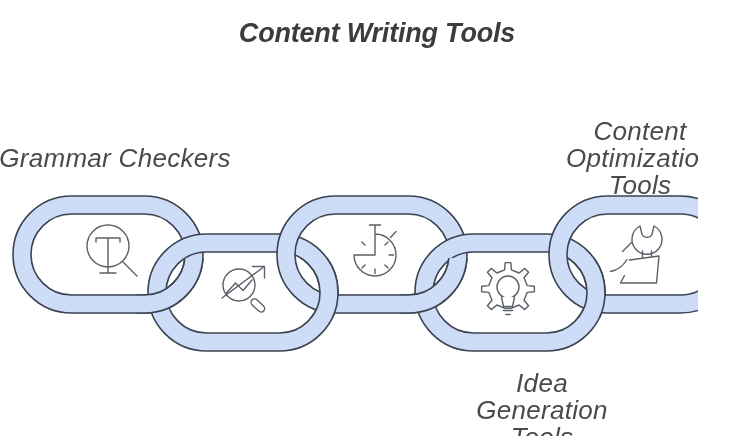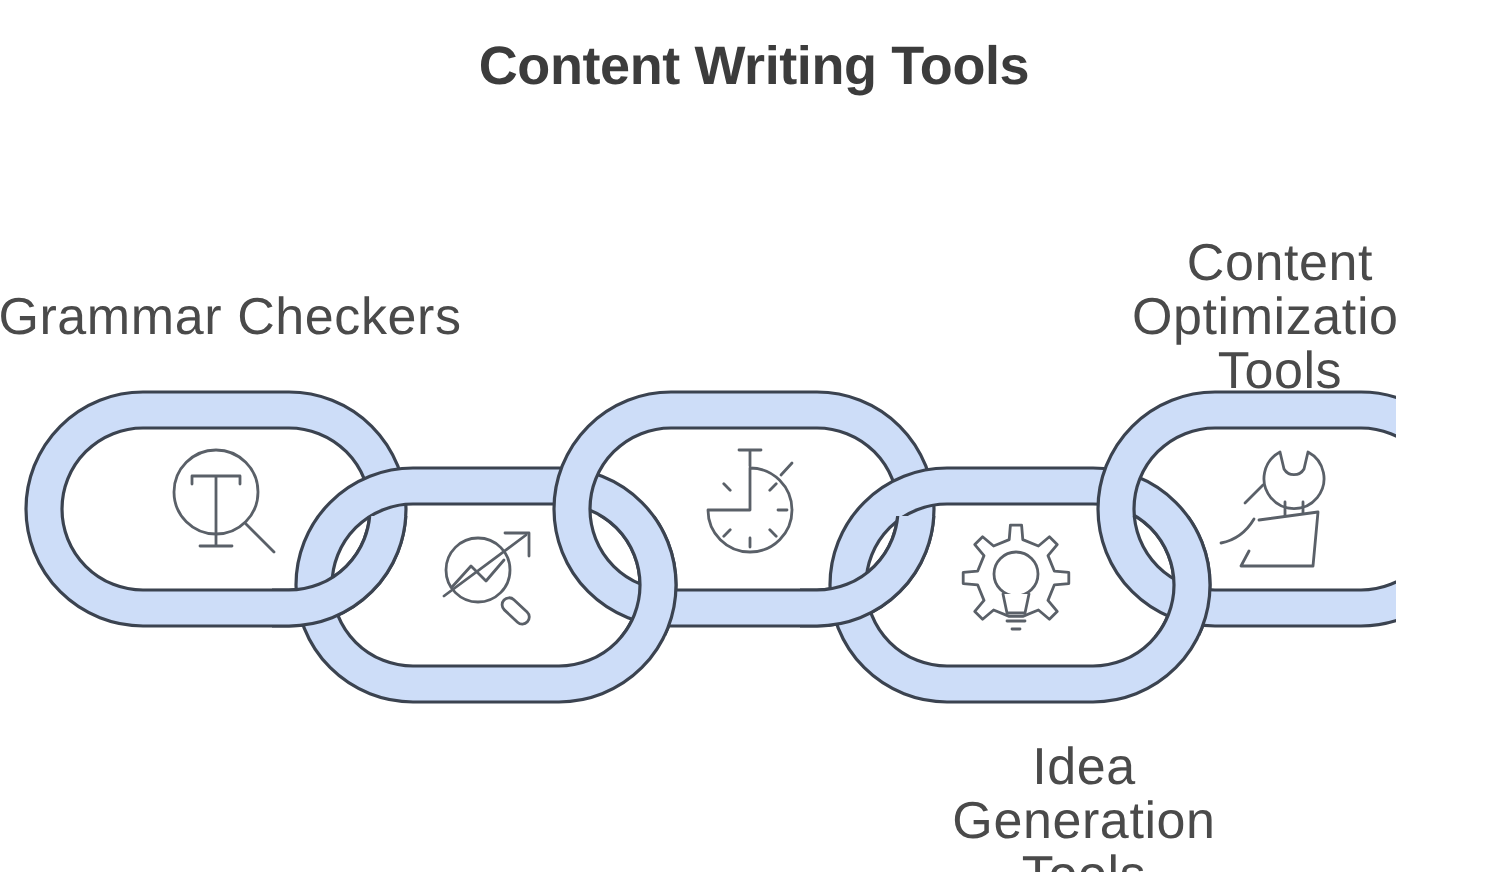--- a/index.html
+++ b/index.html
@@ -1,19 +1,20 @@
 <!DOCTYPE html>
 <html><head>
 <meta charset="utf-8">
 <style>
   html,body { margin:0; padding:0; background:#fff; }
   .stage {
     position:relative; width:698px; height:436px; overflow:hidden;
     background:var(--bg,#fff);
     font-family:"Liberation Sans", sans-serif;
+    font-style:italic;
   }
   .title {
     position:absolute; left:0; top:18px; width:754px;
     text-align:center; font-size:27px; font-weight:bold;
     letter-spacing:-0.2px; color:var(--title-color,#3c3c3c);
   }
   .link-label {
     position:absolute; transform:translateX(-50%);
     font-size:26px; line-height:27px; letter-spacing:0.3px;
     color:var(--label-color,#4a4a4a); text-align:center;

